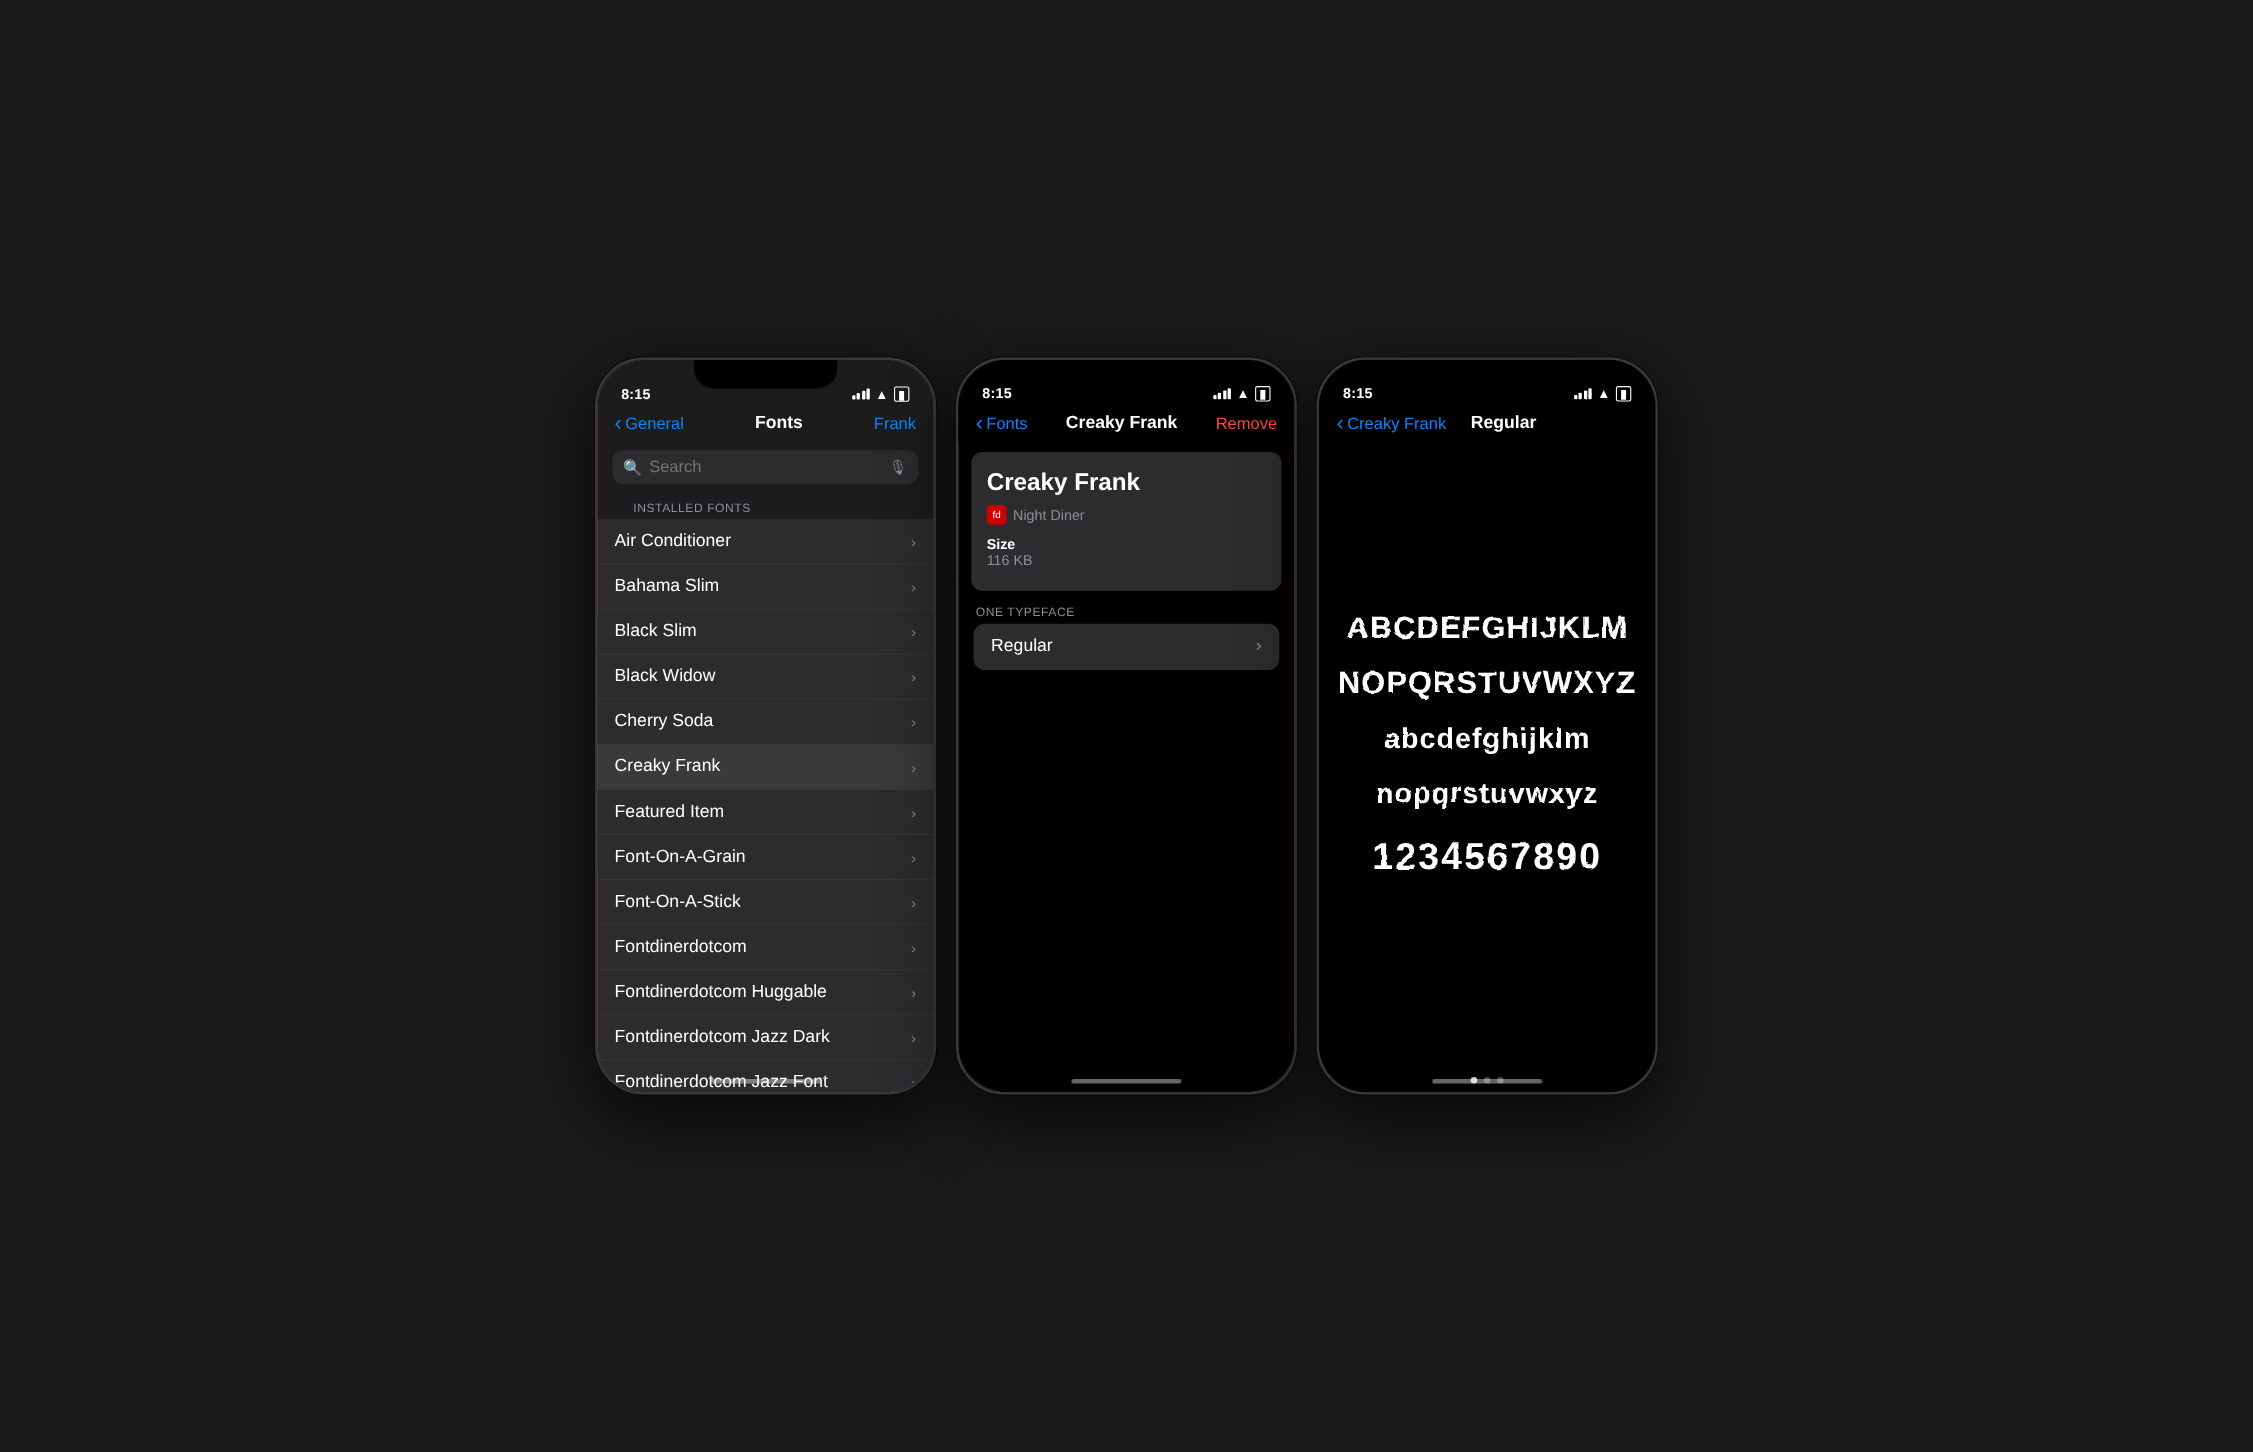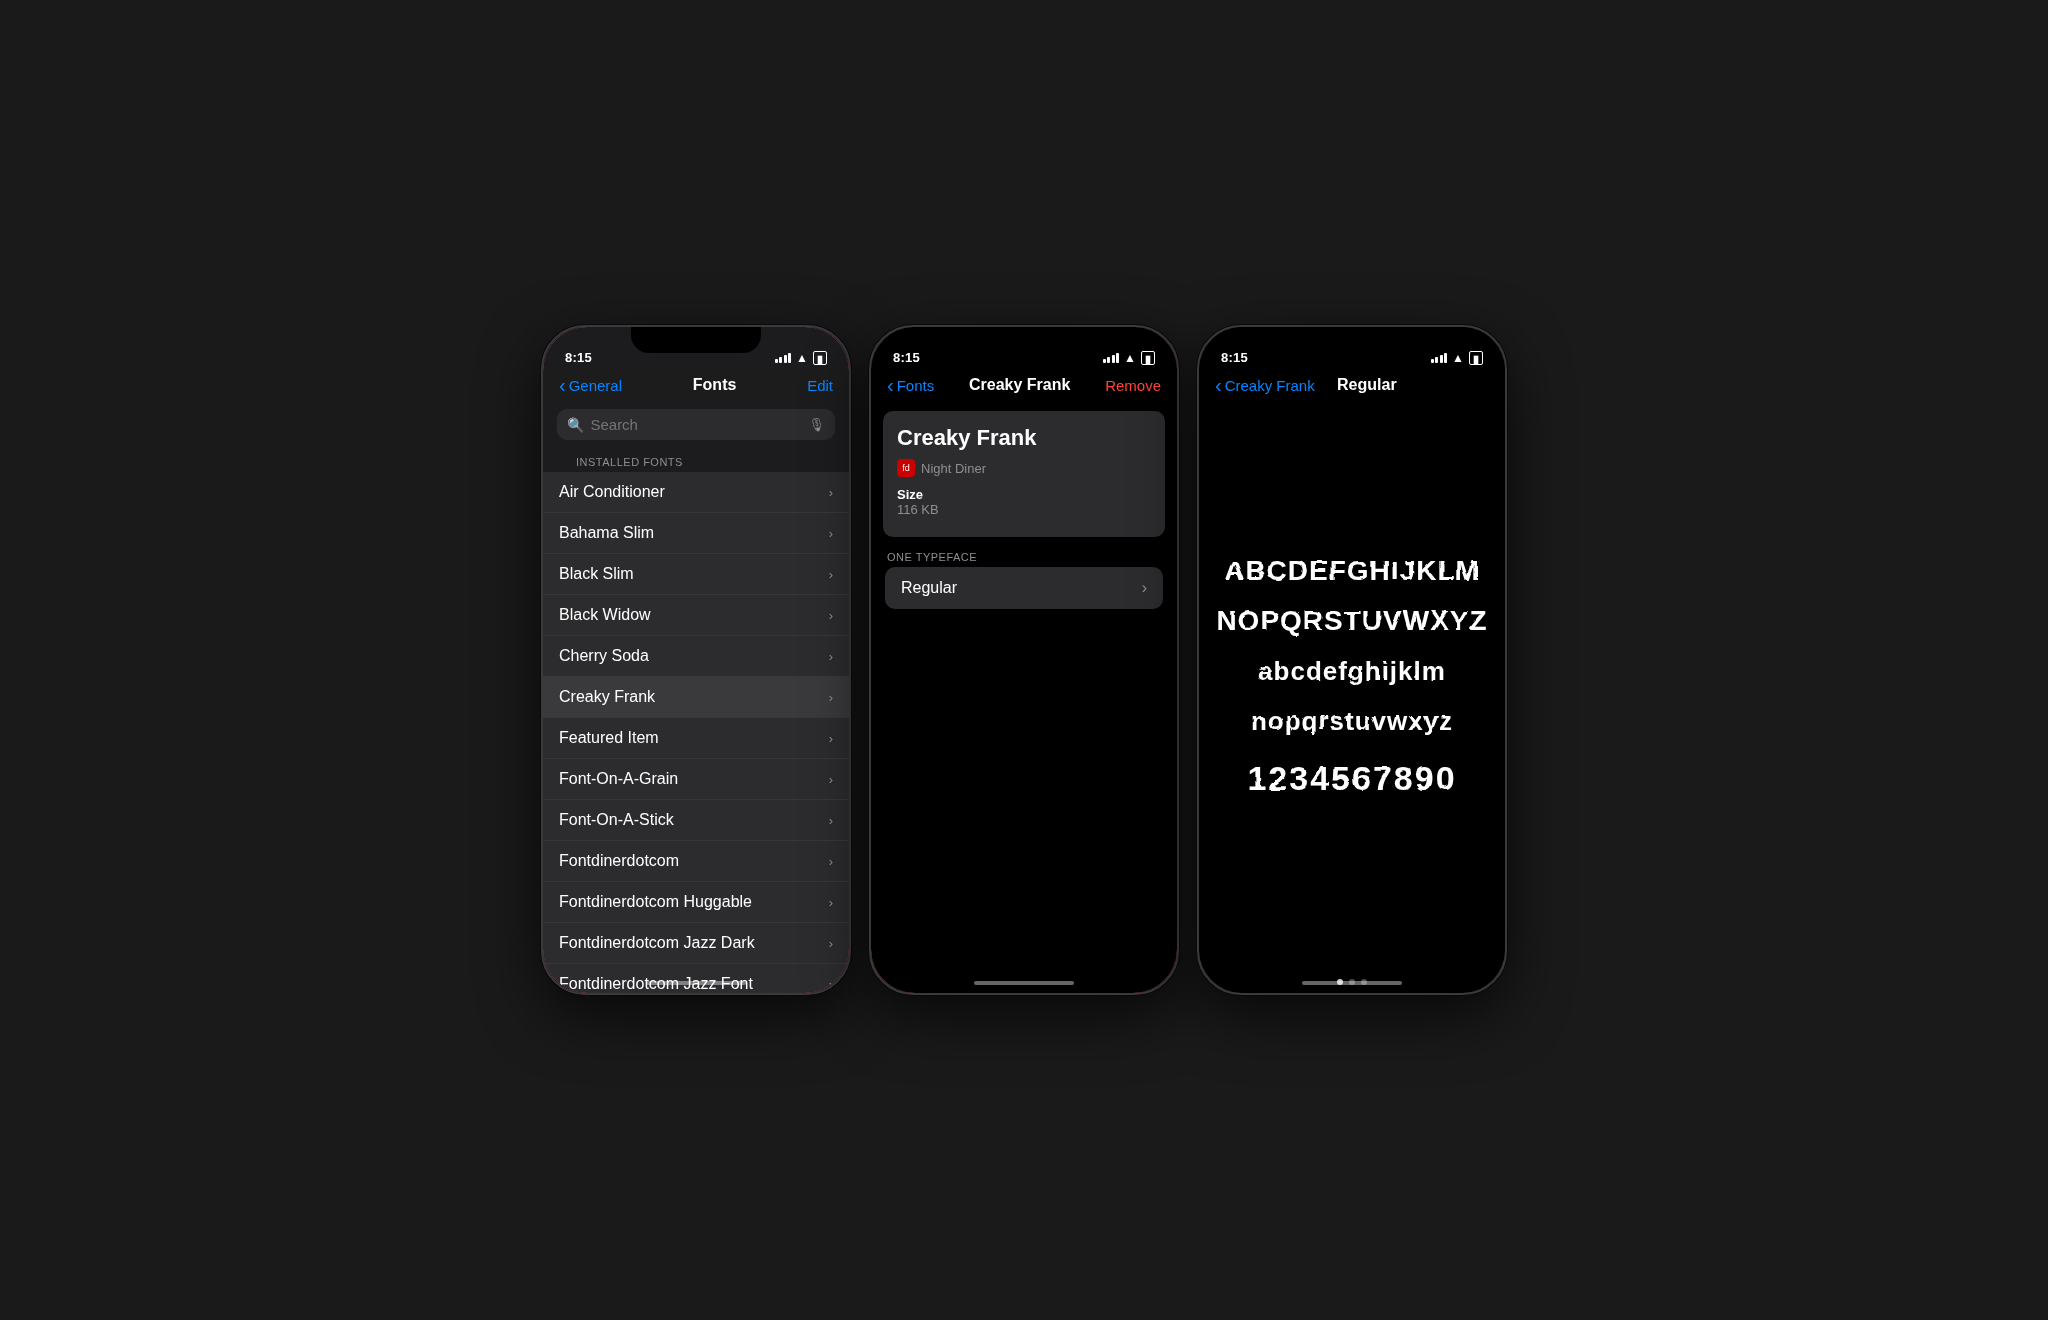--- a/index.html
+++ b/index.html
@@ -373,21 +373,21 @@
           <span style="font-size:11px; border:1.5px solid #fff; border-radius:2px; padding:0 3px; line-height:14px; display:inline-block; height:14px;">▮</span>
         </div>
       </div>
 
       <div class="nav-bar">
         <div class="back-btn">
           <span class="chevron-left"></span>
           <span>General</span>
         </div>
         <span class="nav-title">Fonts</span>
-        <span class="nav-action">Edit</span>
+        <span class="nav-action">Frank</span>
       </div>
 
       <div class="search-bar">
         <span class="search-icon-svg">🔍</span>
         <input type="text" placeholder="Search" style="">
         <span class="mic-icon">🎙</span>
       </div>
 
       <div class="section-header">INSTALLED FONTS</div>
 

